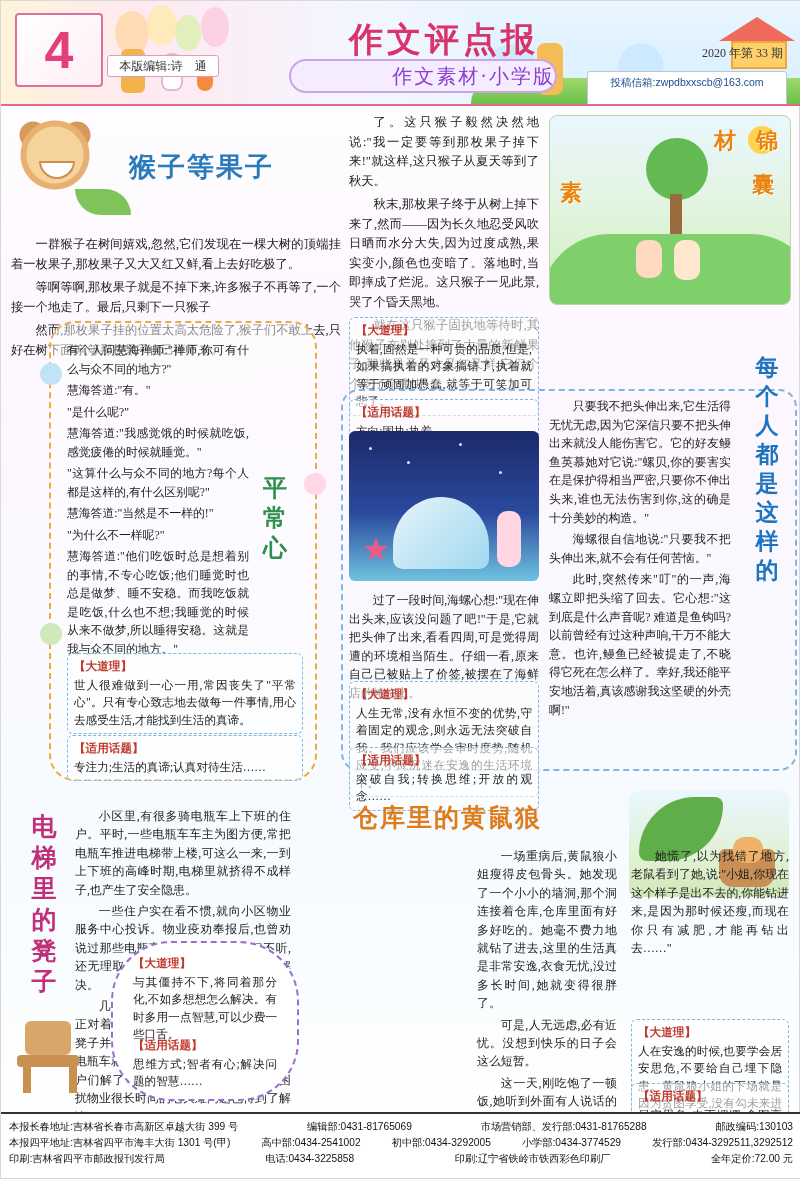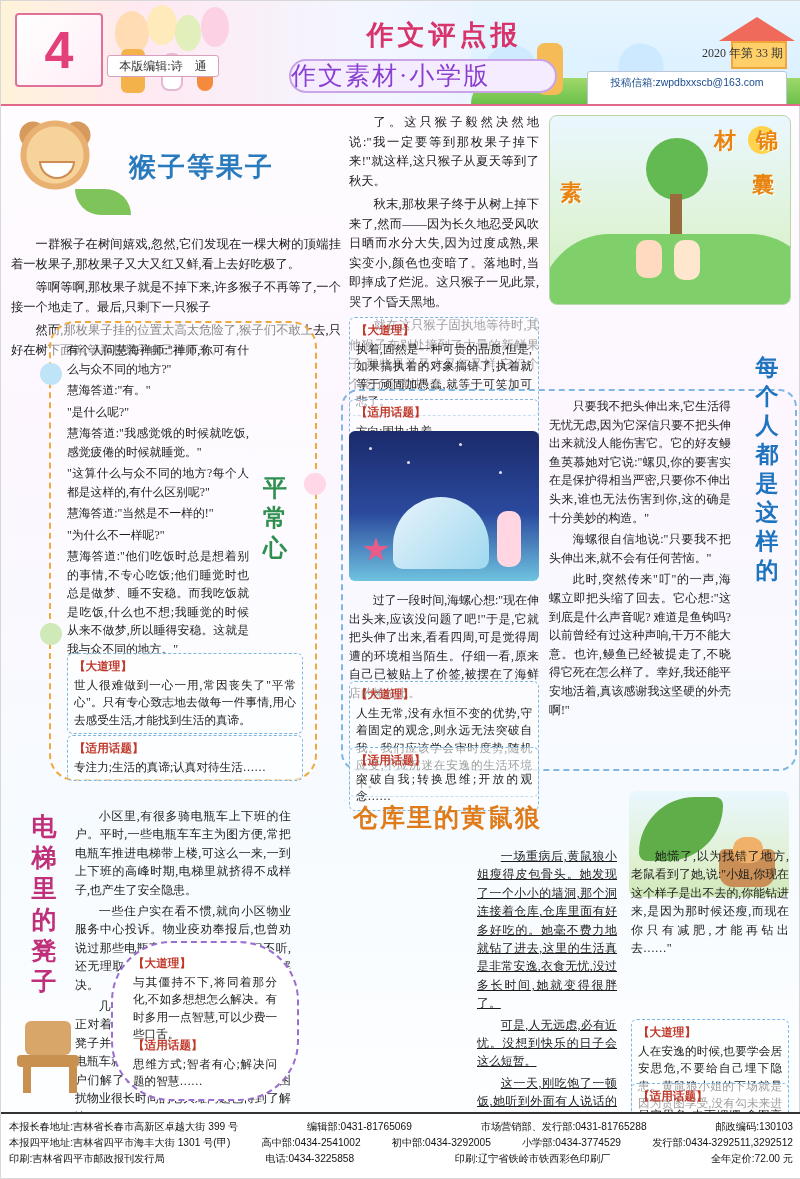--- a/index.html
+++ b/index.html
@@ -57,27 +57,27 @@
   .mh-balloons i:nth-child(2){left:34px;top:0px;width:30px;height:40px;background:#ffe9a8;}
   .mh-balloons i:nth-child(3){left:62px;top:10px;width:26px;height:36px;background:#d8f0a8;}
   .mh-balloons i:nth-child(4){left:88px;top:2px;width:28px;height:40px;background:#fdc7dd;}
   .mh-giraffe{position:absolute;left:120px;top:48px;width:24px;height:44px;background:#f3b24a;border-radius:6px;}
   .mh-rabbit{position:absolute;left:160px;top:52px;width:22px;height:38px;background:#ffffff;border:2px solid #e4b9d1;border-radius:10px 10px 8px 8px;}
   .mh-carrot{position:absolute;left:196px;top:56px;width:16px;height:34px;background:#f58a3c;border-radius:4px 4px 8px 8px;}
   .mh-giraffe2{position:absolute;left:536px;top:42px;width:26px;height:52px;background:#f5bb57;border-radius:8px;}
 
   .paper-title {
     position:absolute; left:318px; top:16px; width:250px;
-    text-align:center; font-size:27px; letter-spacing:4px; color:#d8336a;
+    text-align:center; font-size:34px; letter-spacing:4px; color:#d8336a;
     font-weight:bold; font-family:"Liberation Serif",serif;
   }
   .paper-sub {
     position:absolute; left:288px; top:58px; width:268px; height:34px;
     background:#f6ecff; border:2px solid #c9a4e6; border-radius:17px;
-    text-align:left; font-size:25px; line-height:30px; color:#8a3fd0; letter-spacing:2px;
+    text-align:right; font-size:20px; line-height:30px; color:#8a3fd0; letter-spacing:2px;
   }
   .issue-date {
     position:absolute; right:18px; top:44px; font-size:12px; color:#333;
   }
   .mail-box {
     position:absolute; right:14px; top:70px; width:200px; height:38px;
     background:#fff; border:1px solid #b9c6d8; border-radius:3px;
     font-size:10.5px; line-height:20px; text-align:center; color:#1a4d8f;
     font-family:"Liberation Sans",sans-serif;
   }
@@ -218,21 +218,21 @@
   .a4-chair .lg1{position:absolute;left:6px;top:46px;width:8px;height:26px;background:#c8914f;}
   .a4-chair .lg2{position:absolute;right:6px;top:46px;width:8px;height:26px;background:#c8914f;}
 
   
   .a5-title {
     position:absolute; left:352px; top:800px; width:260px;
     font-size:25px; font-weight:bold; color:#e07b1a; letter-spacing:2px;
   }
   .a5-c1 {
     position:absolute; left:476px; top:846px; width:140px;
-    font-size:11.9px; line-height:18.4px; color:#1c1c1c; text-align:justify;text-decoration:underline;
+    font-size:11.9px; line-height:18.4px; color:#1c1c1c; text-align:justify;
   }
   .a5-c2 {
     position:absolute; left:630px; top:846px; width:158px;
     font-size:11.9px; line-height:18.4px; color:#1c1c1c; text-align:justify;
   }
   .a5-c1 p,.a5-c2 p{margin:0 0 3px 0;text-indent:2em;}
   .a5-img {
     position:absolute; left:628px; top:790px; width:160px; height:106px;
     border-radius:8px; overflow:hidden;
     background:linear-gradient(180deg,#eaf7ff,#dff0cf 70%,#cfe7b8);

